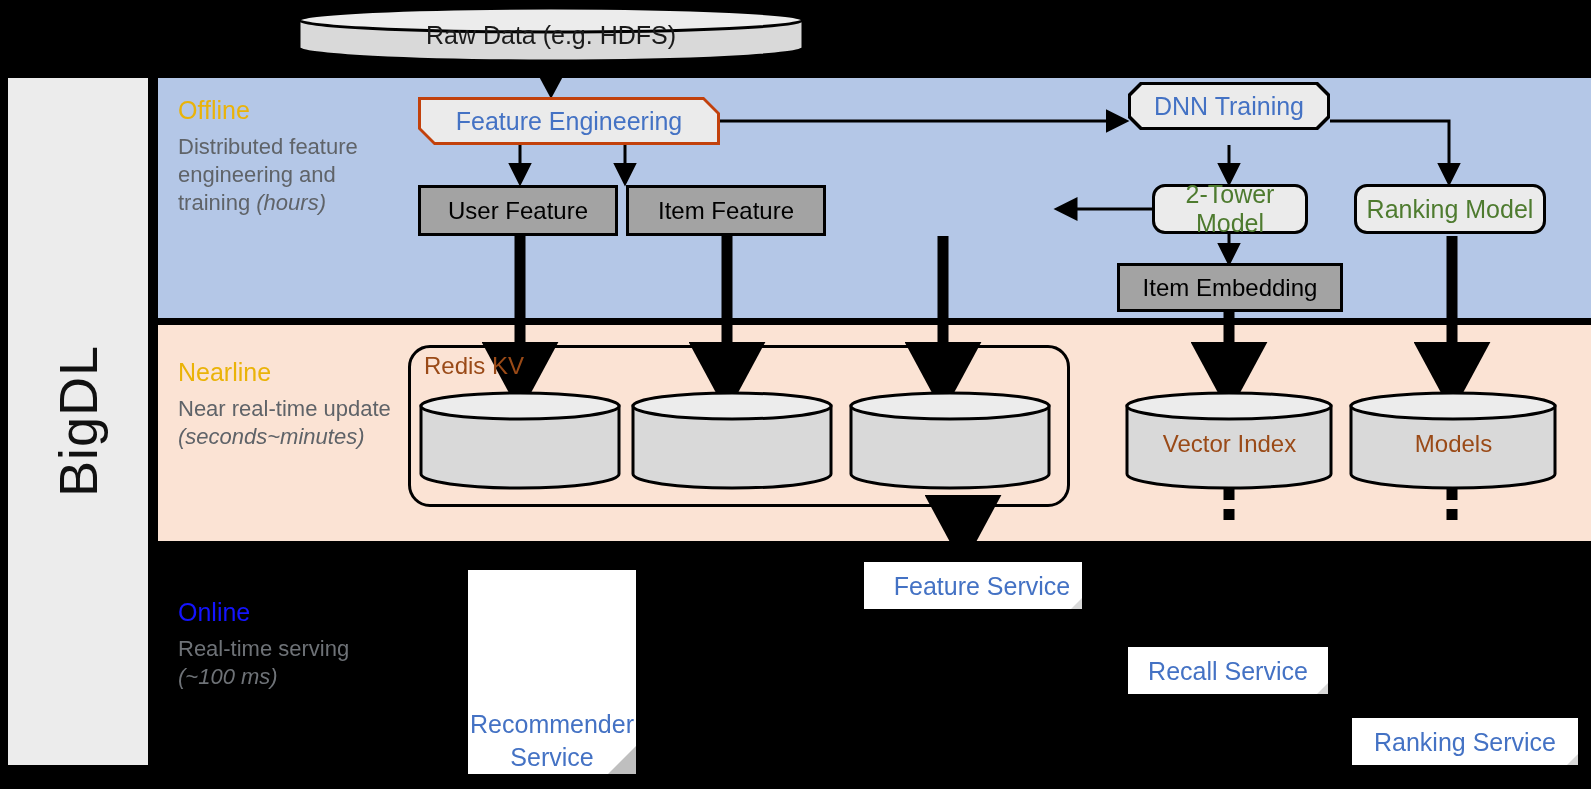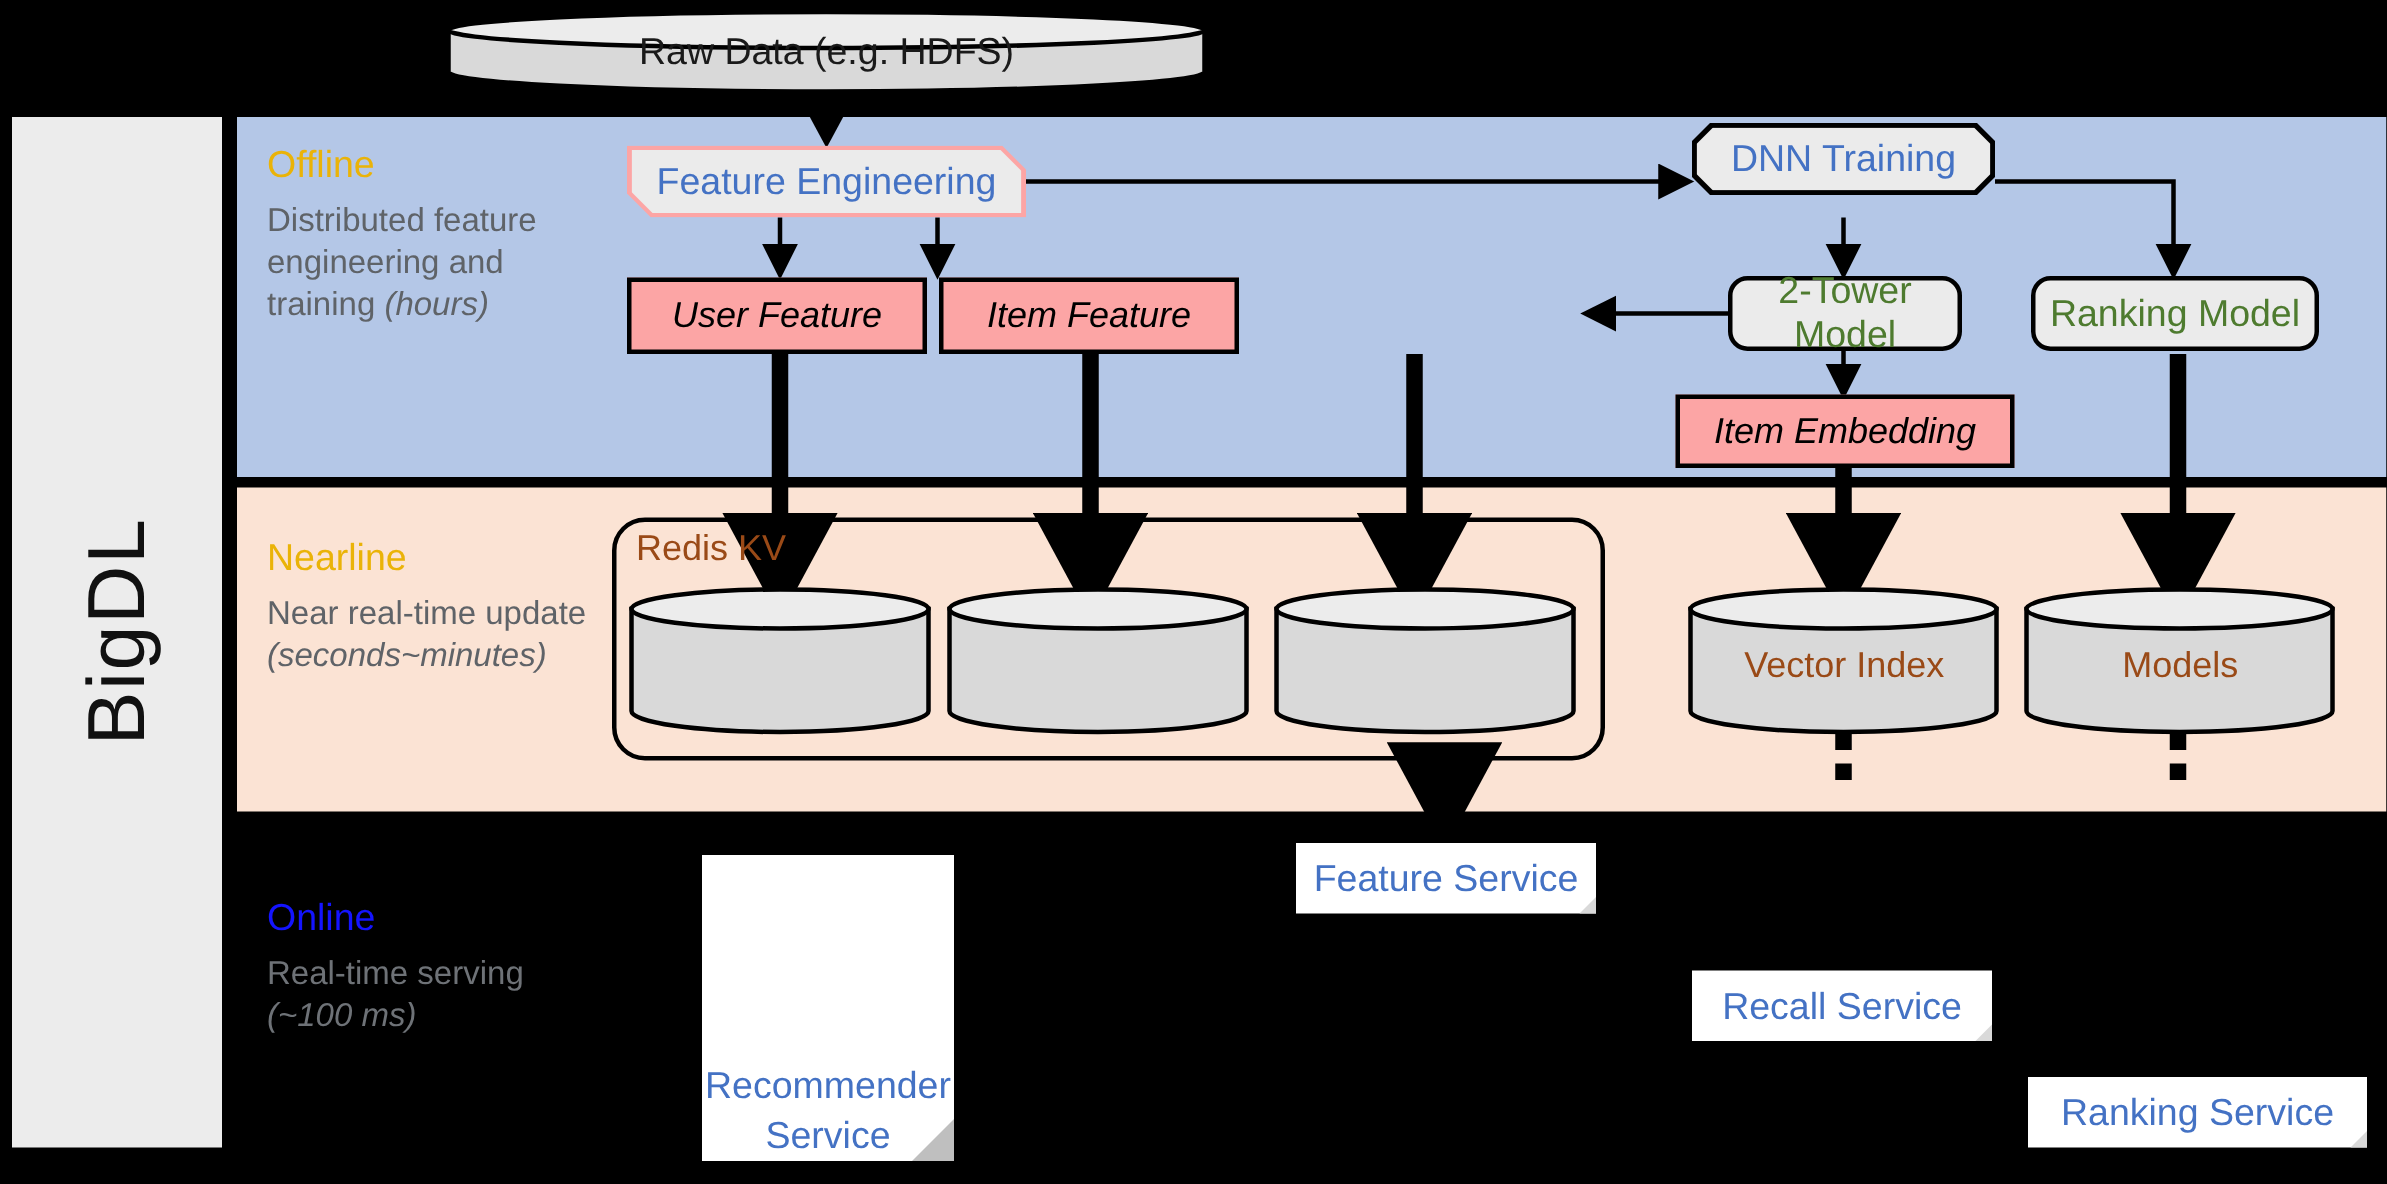--- a/index.html
+++ b/index.html
@@ -29,27 +29,27 @@
   #cap-nearline{left:178px;top:358px;}
   #cap-online  {left:178px;top:598px;}
   #cap-online .title{color:#1414ff;}
   #cap-online .desc{color:#6e7277;}
 
   
   .node{position:absolute;box-sizing:border-box;display:flex;align-items:center;
         justify-content:center;text-align:center;line-height:1.15;}
 
   
-  .gbox{background:#fca5a5;border:3px solid #000;color:#000;font-size:24px;font-style:italic;}
+  .gbox{background:#a3a3a3;border:3px solid #000;color:#000;font-size:24px;}
 
   
   .rbox{background:#ebebeb;border:3px solid #000;border-radius:13px;font-size:25px;}
   .rbox.green{color:#4e7b2f;}
-  .cutbox-wrap{position:absolute;background:#fca5a5;
-          clip-path:polygon(0 0, calc(100% - 16px) 0, 100% 16px, 100% 100%, 16px 100%, 0 calc(100% - 16px));}
+  .cutbox-wrap{position:absolute;background:#c2410c;
+          clip-path:polygon(0 0, calc(100% - 16px) 0, 100% 16px, 100% 100%, 16px 100%, 0 calc(100% - 16px));padding-left:36px;}
   .cutbox-in{position:absolute;left:3px;top:3px;right:3px;bottom:3px;background:#ebebeb;
           clip-path:polygon(0 0, calc(100% - 14px) 0, 100% 14px, 100% 100%, 14px 100%, 0 calc(100% - 14px));
           display:flex;align-items:center;justify-content:center;font-size:25px;color:#4472c4;}
 
   
   .dnnbox{position:absolute;background:#000;
           clip-path:polygon(12px 0,calc(100% - 12px) 0,100% 12px,100% calc(100% - 12px),
                             calc(100% - 12px) 100%,12px 100%,0 calc(100% - 12px),0 12px);}
   .dnnbox-in{position:absolute;left:3px;top:3px;right:3px;bottom:3px;background:#ebebeb;
           clip-path:polygon(11px 0,calc(100% - 11px) 0,100% 11px,100% calc(100% - 11px),
@@ -215,21 +215,21 @@
       <ellipse cx="105" cy="16" rx="102" ry="13" fill="#ececec" stroke="#000" stroke-width="3"></ellipse>
     </svg>
     <div class="cyl-label">Models</div>
   </div>
 
   <div class="doc" style="left:468px;top:570px;width:168px;height:204px;align-items:flex-end;">
     <span>Recommender Service</span>
     <span class="fold"></span>
   </div>
 
-  <div class="svc" style="left:864px;top:562px;width:200px;height:47px;">
+  <div class="svc" style="left:864px;top:562px;width:200px;height:47px;padding-left:18px;">
     <span>Feature Service</span>
     <span class="fold"></span>
   </div>
 
   <div class="svc" style="left:1128px;top:647px;width:200px;height:47px;">
     <span>Recall Service</span>
     <span class="fold"></span>
   </div>
 
   <div class="svc" style="left:1352px;top:718px;width:226px;height:47px;">

